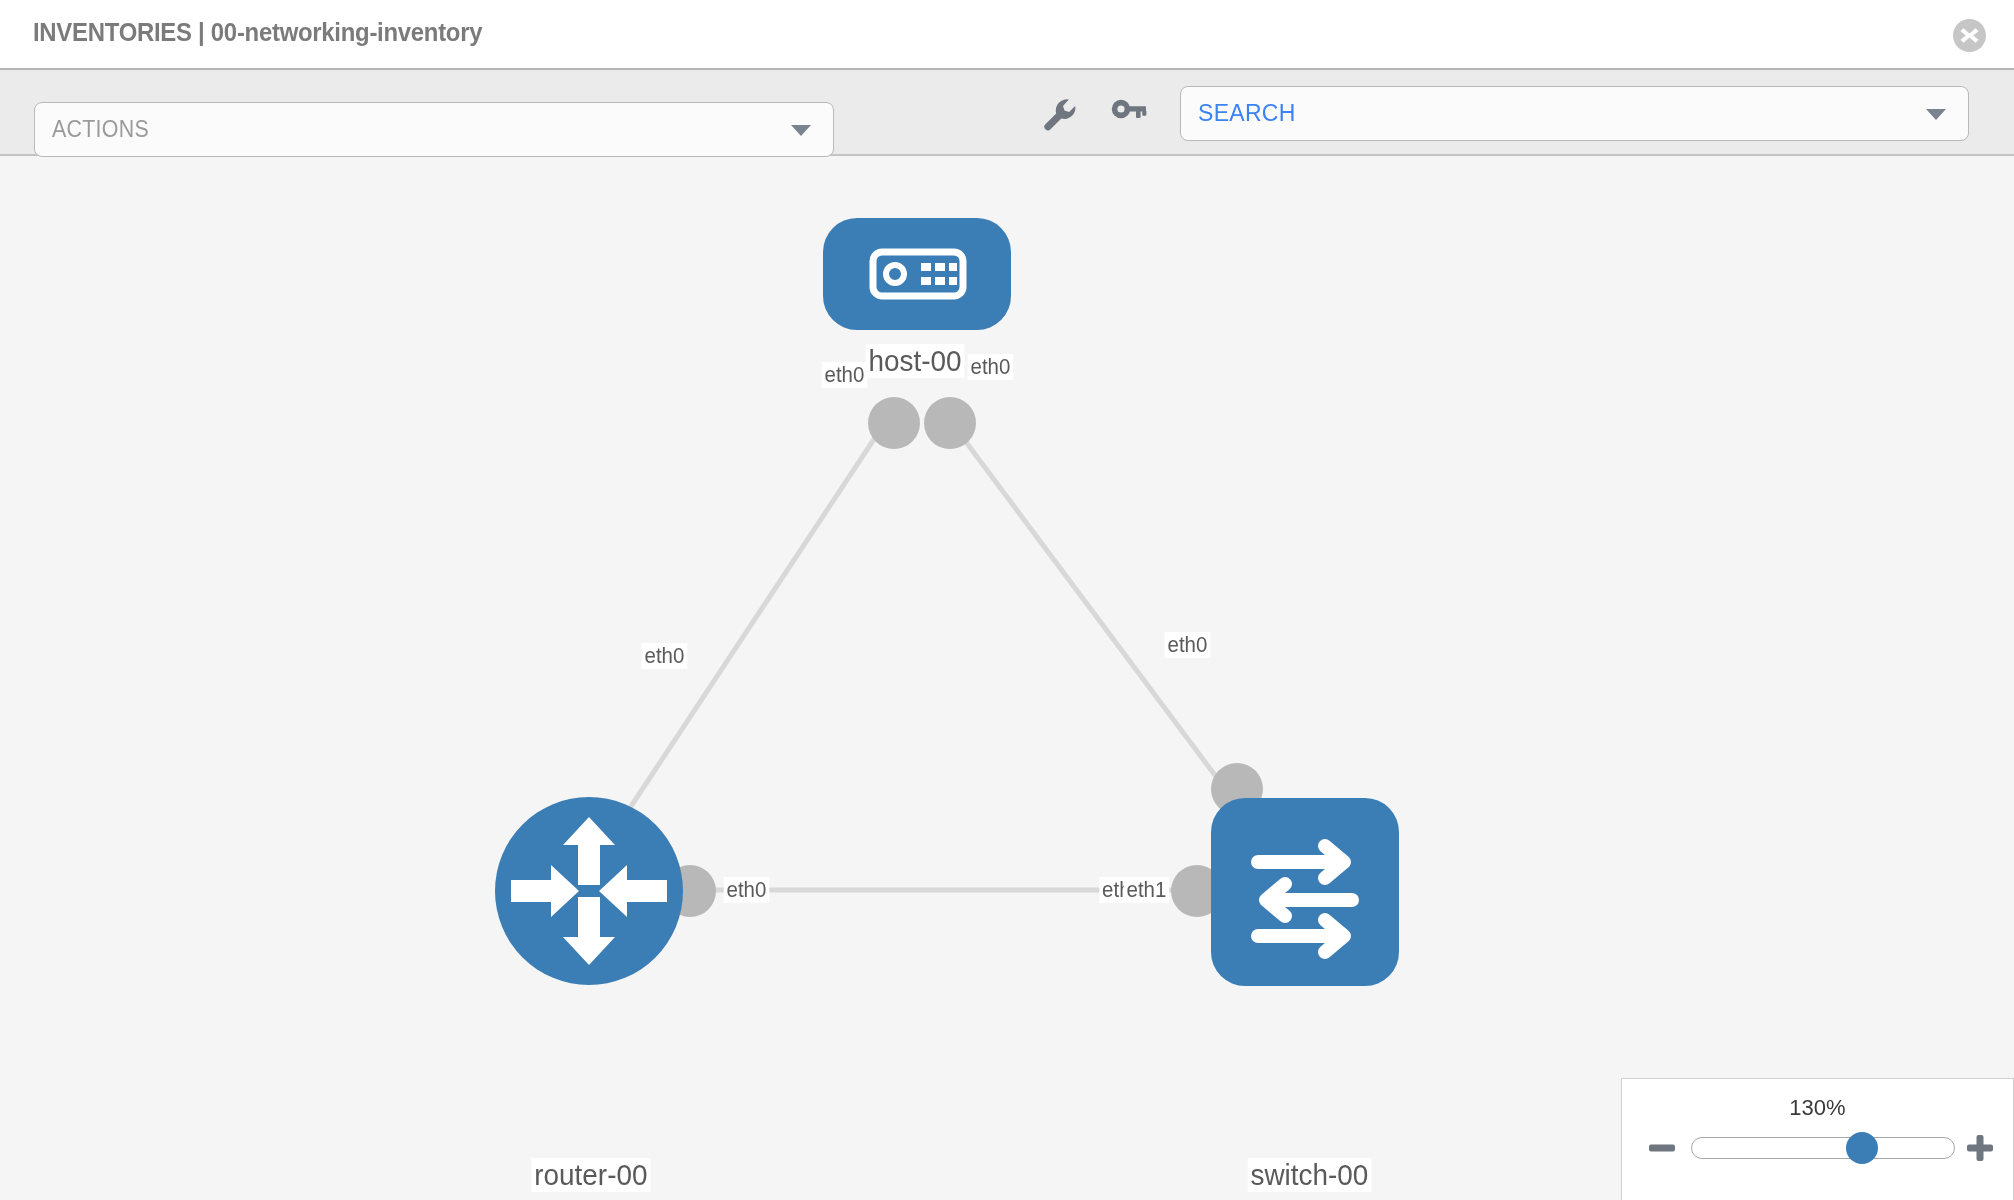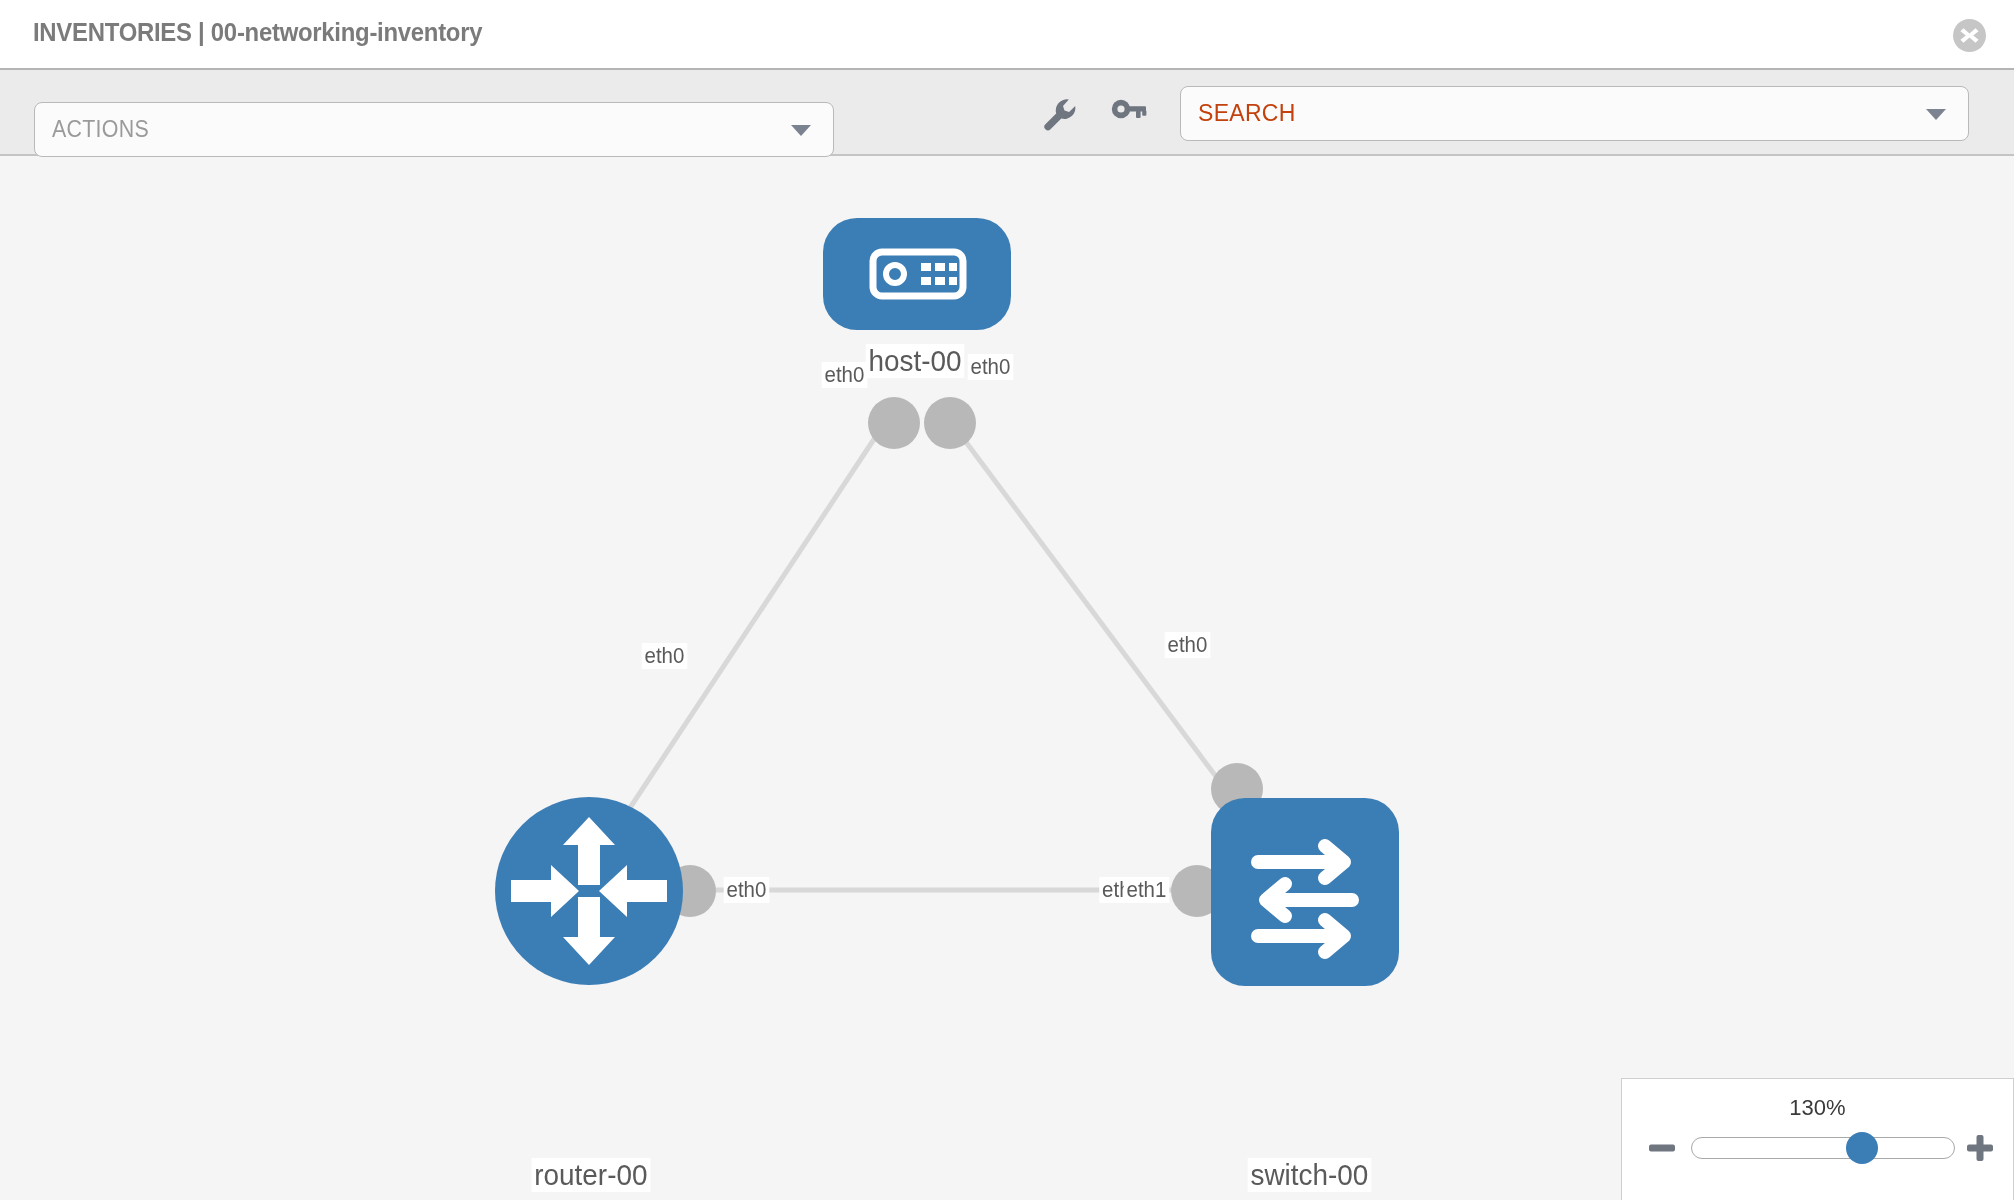--- a/index.html
+++ b/index.html
@@ -115,21 +115,21 @@
     background: #fbfbfb;
     border: 1px solid #b9b9b9;
     border-radius: 8px;
     cursor: text;
   }
   .search-placeholder {
     position: absolute;
     left: 17px;
     top: 13px;
     font-size: 23px;
-    color: #c2410c;
+    color: #3b82f6;
     letter-spacing: 0.3px;
     white-space: nowrap;
   }
 
   
   .canvas {
     position: absolute;
     top: 158px; left: 0;
     width: 2014px;
     height: 1042px;

